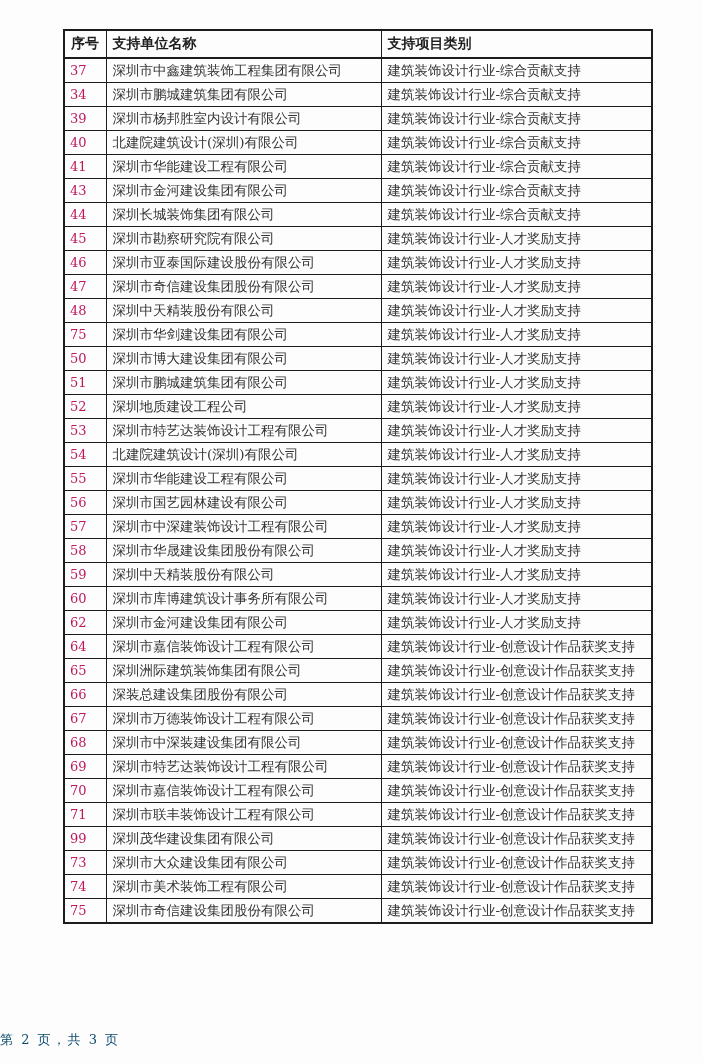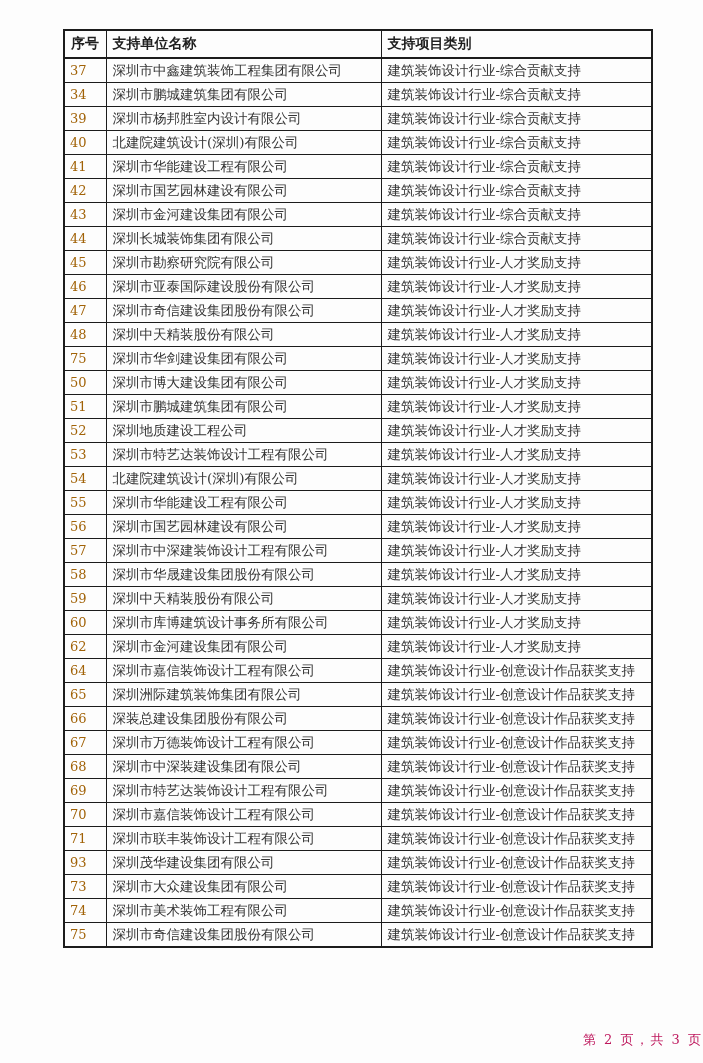--- a/index.html
+++ b/index.html
@@ -44,31 +44,31 @@
     border-bottom: 2px solid #1c1c1c;
   }
   td {
     height: 23px;
     font-size: 13.5px;
     color: #333333;
   }
   td.cell-no {
     font-size: 13px;
     padding-left: 5px;
-    color: #a16207;
+    color: #be185d;
   }
   .page-footer {
     position: absolute;
     left: 0;
     right: 0;
     top: 1031px;
-    text-align: right;
+    text-align: left;
     font-size: 13px;
     letter-spacing: 2px;
-    color: #be185d;
+    color: #0c4a6e;
   }
 </style>
 </head>
 <body>
 
 <div class="page">
 
   <table class="support-table">
     <colgroup>
       <col class="col-no">
@@ -102,25 +102,20 @@
       <td class="cell-no">40</td>
       <td class="cell-name">北建院建筑设计(深圳)有限公司</td>
       <td class="cell-cat">建筑装饰设计行业-综合贡献支持</td>
     </tr>
         <tr>
       <td class="cell-no">41</td>
       <td class="cell-name">深圳市华能建设工程有限公司</td>
       <td class="cell-cat">建筑装饰设计行业-综合贡献支持</td>
     </tr>
         <tr>
-      <td class="cell-no">42</td>
-      <td class="cell-name">深圳市国艺园林建设有限公司</td>
-      <td class="cell-cat">建筑装饰设计行业-综合贡献支持</td>
-    </tr>
-        <tr>
       <td class="cell-no">43</td>
       <td class="cell-name">深圳市金河建设集团有限公司</td>
       <td class="cell-cat">建筑装饰设计行业-综合贡献支持</td>
     </tr>
         <tr>
       <td class="cell-no">44</td>
       <td class="cell-name">深圳长城装饰集团有限公司</td>
       <td class="cell-cat">建筑装饰设计行业-综合贡献支持</td>
     </tr>
         <tr>
@@ -242,21 +237,21 @@
       <td class="cell-no">70</td>
       <td class="cell-name">深圳市嘉信装饰设计工程有限公司</td>
       <td class="cell-cat">建筑装饰设计行业-创意设计作品获奖支持</td>
     </tr>
         <tr>
       <td class="cell-no">71</td>
       <td class="cell-name">深圳市联丰装饰设计工程有限公司</td>
       <td class="cell-cat">建筑装饰设计行业-创意设计作品获奖支持</td>
     </tr>
         <tr>
-      <td class="cell-no">93</td>
+      <td class="cell-no">99</td>
       <td class="cell-name">深圳茂华建设集团有限公司</td>
       <td class="cell-cat">建筑装饰设计行业-创意设计作品获奖支持</td>
     </tr>
         <tr>
       <td class="cell-no">73</td>
       <td class="cell-name">深圳市大众建设集团有限公司</td>
       <td class="cell-cat">建筑装饰设计行业-创意设计作品获奖支持</td>
     </tr>
         <tr>
       <td class="cell-no">74</td>

